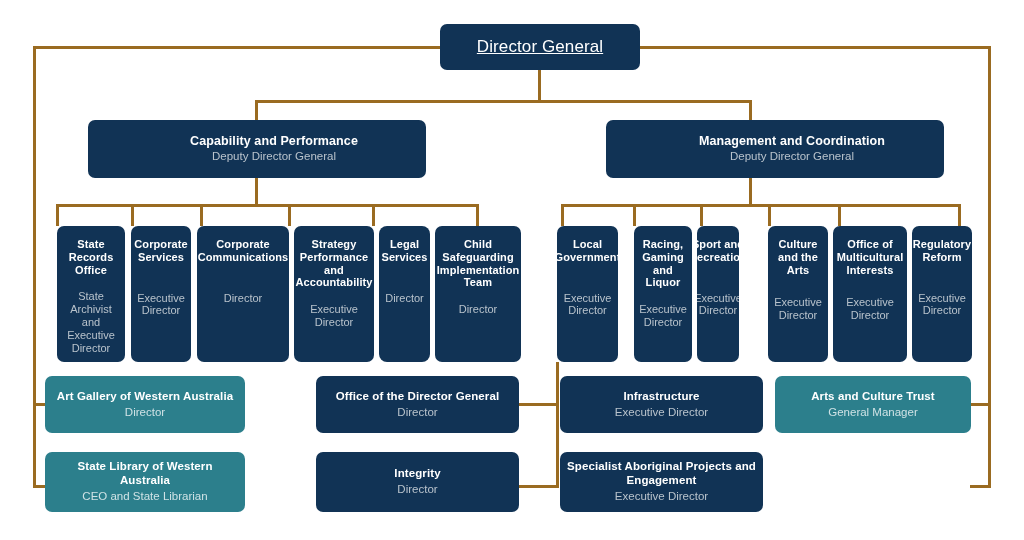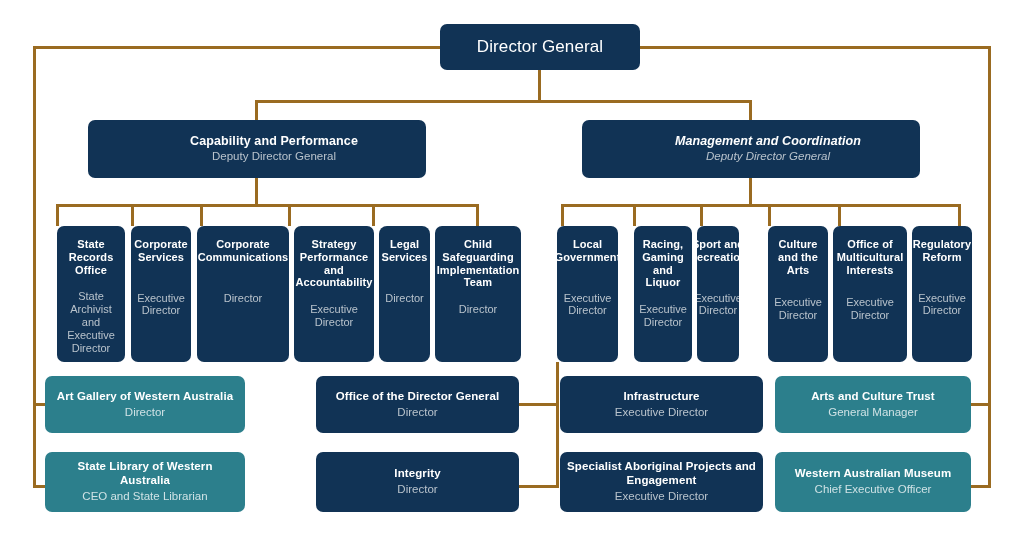--- a/index.html
+++ b/index.html
@@ -29,28 +29,28 @@
     font-weight:bold;line-height:1.16;letter-spacing:.1px;
     color:#ffffff;
   }
   .box .sub{
     color:#b9c3cc;line-height:1.18;font-weight:400;
   }
   .teal .sub{color:#cfe2e5;}
 
   
   #dg{left:440px;top:24px;width:200px;height:46px;justify-content:center;}
-  #dg .ttl{font-size:17px;font-weight:400;}
+  #dg .ttl{font-size:17px;font-weight:400;text-decoration:underline;}
 
   
   .t2{height:58px;justify-content:center;padding-left:40px;}
   .t2 .ttl{font-size:12.5px;}
   .t2 .sub{font-size:11.5px;margin-top:2px;}
   #ddg-cap{left:88px;top:120px;width:338px;}
-  #ddg-mgt{left:582px;top:120px;width:338px;font-style:italic;}
+  #ddg-mgt{left:606px;top:120px;width:338px;}
 
   
   .t3{top:226px;height:136px;justify-content:flex-start;padding-top:12px;}
   .t3 .ttl{font-size:11px;}
   .t3 .sub{font-size:11px;}
 
   
   .wide{justify-content:center;}
   .wide .ttl{font-size:11.5px;}
   .wide .sub{font-size:11.5px;margin-top:3px;}
@@ -189,18 +189,14 @@
     <div class="sub">CEO and State Librarian</div>
   </div>
   <div class="box navy wide r5" style="left:316px;width:203px;">
     <div class="ttl">Integrity</div>
     <div class="sub">Director</div>
   </div>
   <div class="box navy wide r5" style="left:560px;width:203px;">
     <div class="ttl">Specialist Aboriginal Projects and Engagement</div>
     <div class="sub">Executive Director</div>
   </div>
-  <div class="box teal wide r5" style="left:775px;width:196px;">
-    <div class="ttl">Western Australian Museum</div>
-    <div class="sub">Chief Executive Officer</div>
-  </div>
 
 </div>
 
 </body></html>

